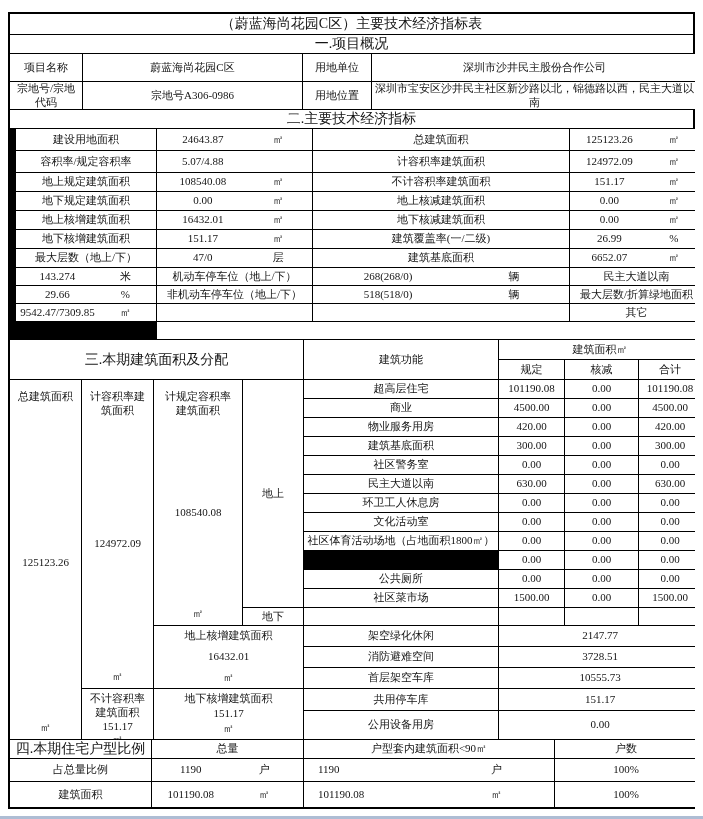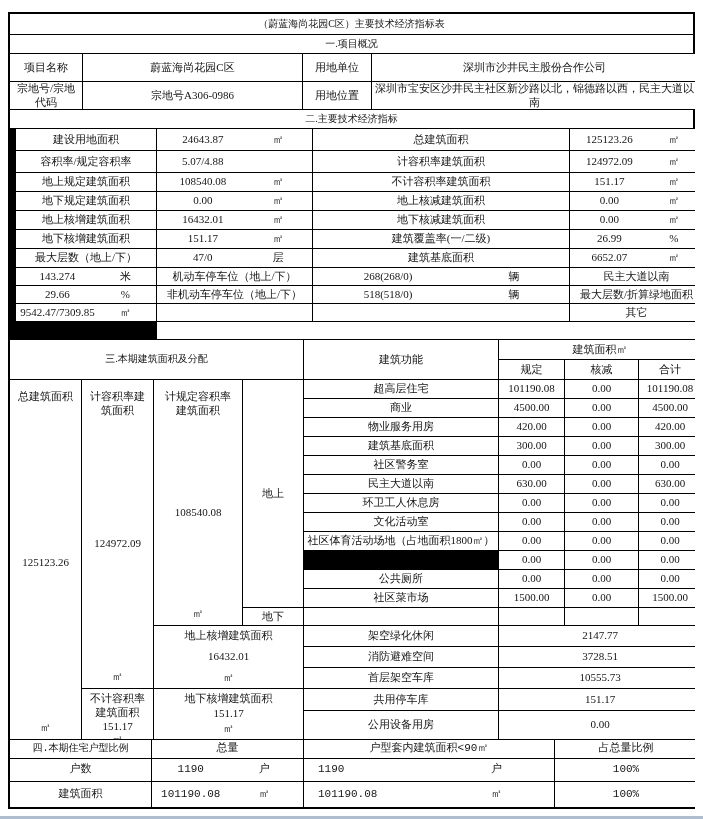--- a/index.html
+++ b/index.html
@@ -3,36 +3,36 @@
 <meta charset="utf-8">
 <style>
   html,body{margin:0;padding:0;}
   .page{position:relative;width:703px;height:819px;background:#ffffff;overflow:hidden;
         font-family:"Liberation Serif","DejaVu Serif",serif;color:#141414;}
   .tbl{position:absolute;left:8px;top:12px;width:687px;box-sizing:border-box;
        border:2px solid #000;background:#000;display:flex;flex-direction:column;gap:1px;}
   .g{display:grid;gap:1px;background:#000;}
   .c{background:#fff;display:flex;align-items:center;justify-content:center;
      font-size:11px;line-height:1.25;padding:0 2px;box-sizing:border-box;text-align:center;}
-  .hdr{font-size:10px;}
-  .title .c{font-size:10px;}
+  .hdr{font-size:14px;}
+  .title .c{font-size:14px;}
   .vu{display:flex;width:100%;height:100%;align-items:stretch;padding:0;}
   .vu .v{flex:0 0 58%;display:flex;align-items:center;justify-content:center;}
   .vu .u{flex:1 1 auto;display:flex;align-items:center;justify-content:center;}
   .vu50 .v{flex:0 0 50%;}
   .vleft .v{justify-content:flex-start;padding-left:12px;}
   .stack{flex-direction:column;justify-content:space-between;padding:10px 6px 4px 6px;}
   .stack3{flex-direction:column;justify-content:space-between;padding:3px 4px;}
   
   .s1{grid-template-columns:72px 219px 68px 325px;grid-auto-rows:27px;}
   .s2{grid-template-columns:140px 155px 256px 133px;
       grid-template-rows:21px 21px 18px 18px 18px 18px 18px 17px 17px 17px 17px;margin-left:6px;}
   .s3{grid-template-columns:71px 71px 88px 60px 194px 65px 73px 62px;
       grid-template-rows:19px 19px repeat(12,18px) 17px 20px 20px 20px 21px 28px;}
-  .s4{grid-template-columns:141px 151px 250px 142px;grid-template-rows:18px 22px 25px;font-family:Liberation Mono, monospace;}
+  .s4{grid-template-columns:141px 151px 250px 142px;grid-template-rows:18px 22px 25px;}
   .one{grid-template-columns:1fr;}
   .h20{grid-auto-rows:20px;} .h18{grid-auto-rows:18px;}
   .bottom-strip{position:absolute;left:0;right:0;bottom:0;height:3px;background:#aebdd4;}
 </style>
 </head>
 <body>
 
 <div class="page">
   <div class="tbl">
 
@@ -312,23 +312,23 @@
       <div class="c" style="grid-column:5;grid-row:19;">共用停车库</div>
       <div class="c" style="grid-column:6 / span 3;grid-row:19;">151.17</div>
       <div class="c" style="grid-column:5;grid-row:20;">公用设备用房</div>
       <div class="c" style="grid-column:6 / span 3;grid-row:20;">0.00</div>
     </div>
 
     <div class="g s4">
       <div class="c hdr">四.本期住宅户型比例</div>
       <div class="c">总量</div>
       <div class="c">户型套内建筑面积&lt;90㎡</div>
+      <div class="c">户数</div>
+
       <div class="c">占总量比例</div>
-
-      <div class="c">户数</div>
       <div class="c">
           <div class="vu vu50">
             <span class="v">1190</span>
             <span class="u">户</span>
           </div>
         </div>
       <div class="c">
           <div class="vu vu50 vleft">
             <span class="v">1190</span>
             <span class="u">户</span>

